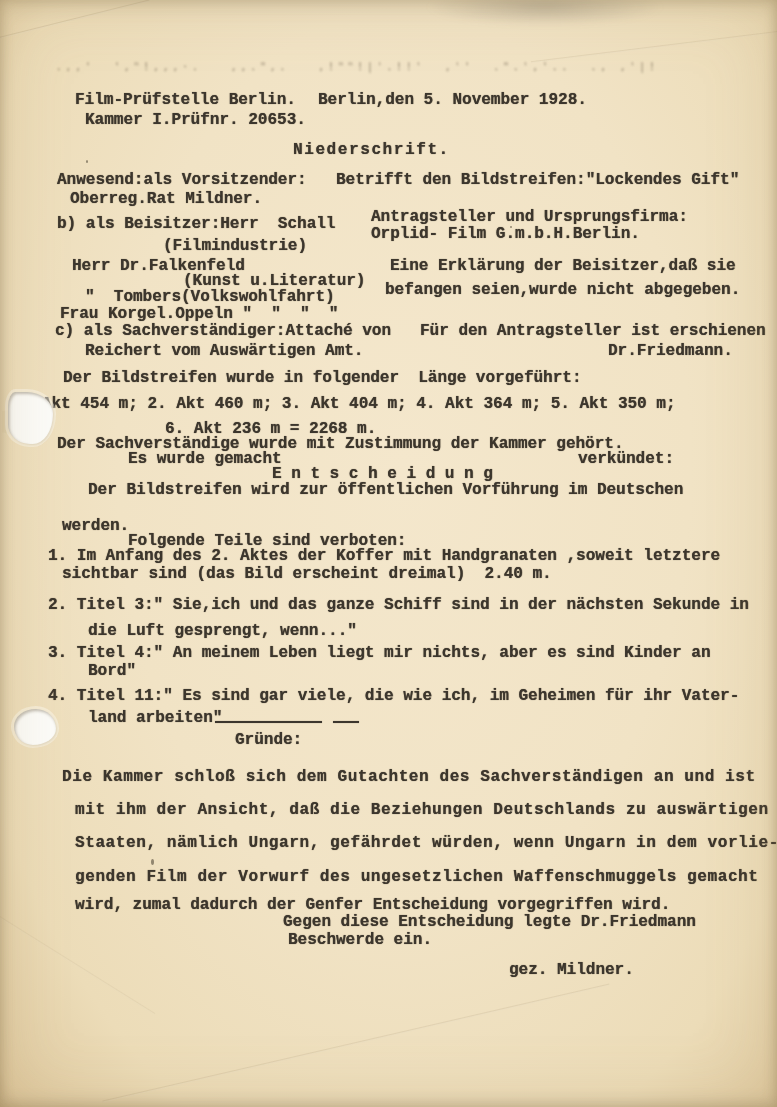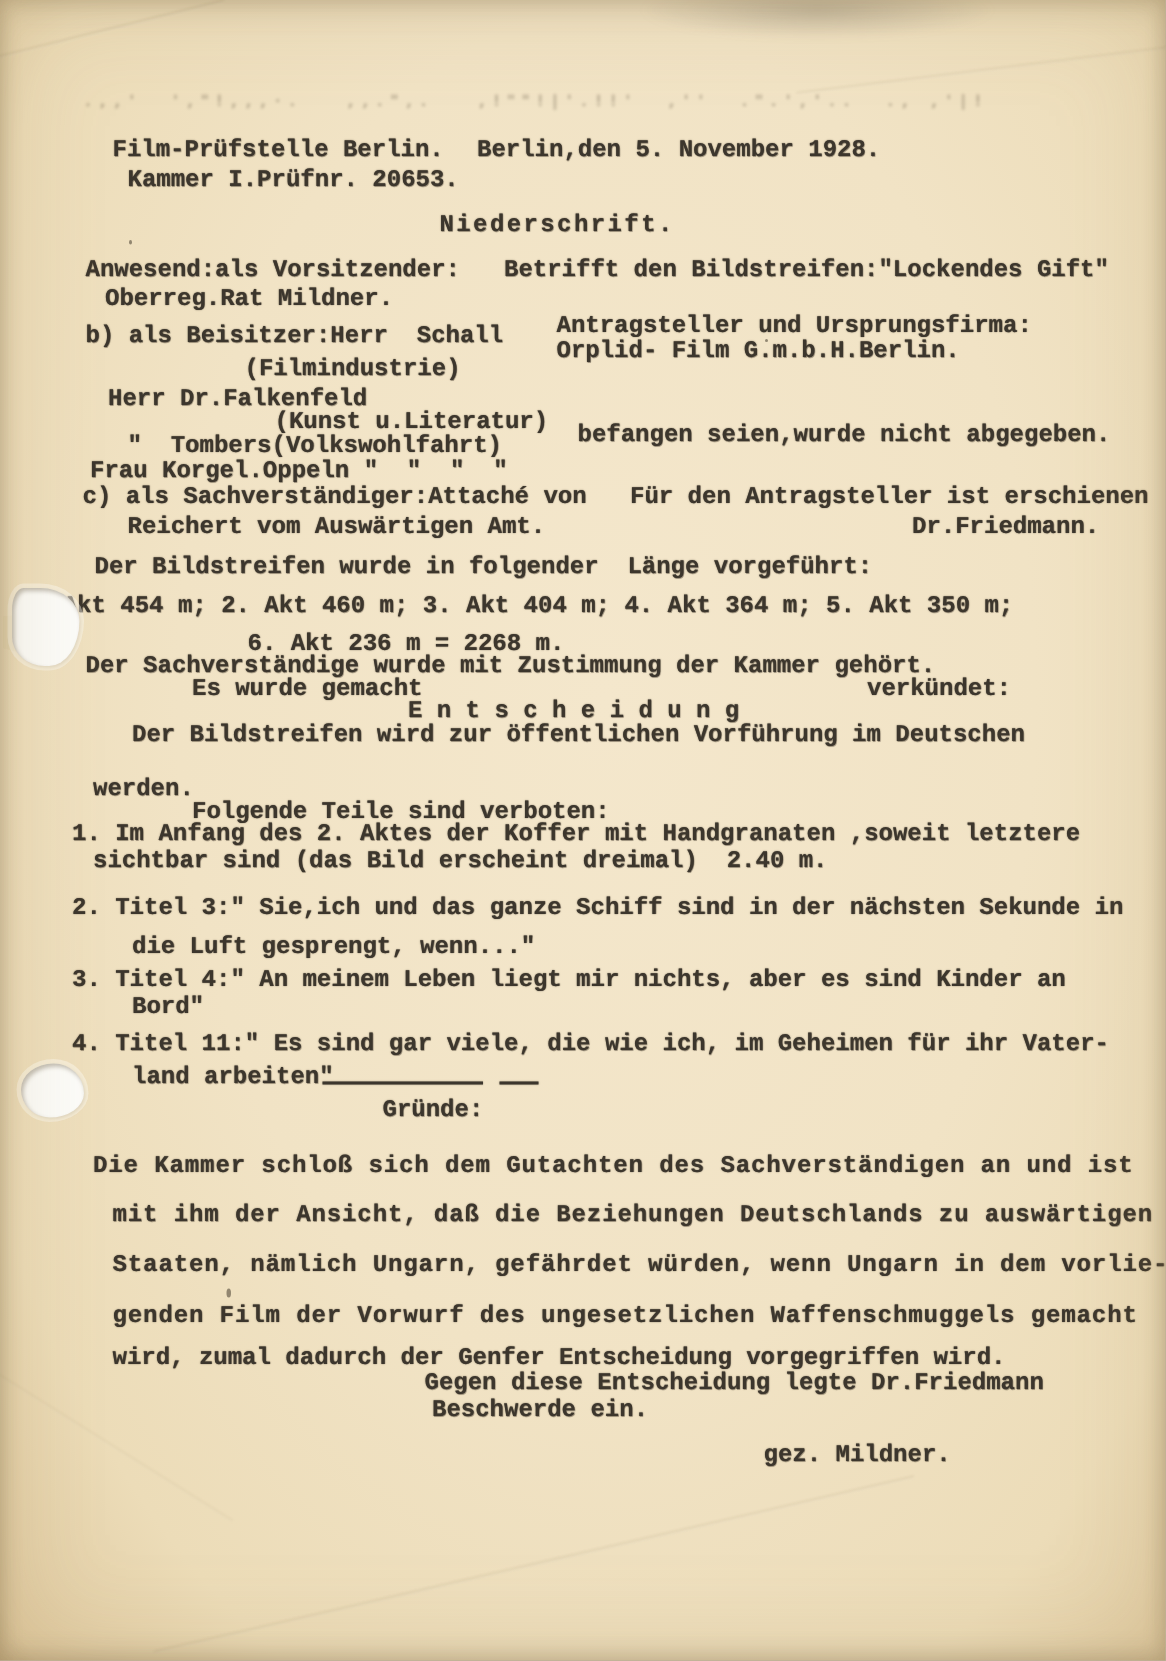--- a/index.html
+++ b/index.html
@@ -83,20 +83,21 @@
   <div class="tw" style="left:72px;top:225px">Herr Dr.Falkenfeld</div>
   <div class="tw" style="left:183px;top:240px">(Kunst u.Literatur)</div>
   <div class="tw" style="left:85px;top:256px">"  Tombers(Volkswohlfahrt)</div>
   <div class="tw" style="left:60px;top:273px">Frau Korgel.Oppeln "  "  "  "</div>
   <div class="tw" style="left:55px;top:290px">c) als Sachverständiger:Attaché von</div>
   <div class="tw" style="left:85px;top:310px">Reichert vom Auswärtigen Amt.</div>
 
   <div class="tw" style="left:336px;top:139px">Betrifft den Bildstreifen:"Lockendes Gift"</div>
   <div class="tw" style="left:371px;top:176px">Antragsteller und Ursprungsfirma:</div>
   <div class="tw" style="left:371px;top:193px">Orplid- Film G.m.b.H.Berlin.</div>
+  <div class="tw" style="left:390px;top:225px">Eine Erklärung der Beisitzer,daß sie</div>
   <div class="tw" style="left:385px;top:249px">befangen seien,wurde nicht abgegeben.</div>
   <div class="tw" style="left:420px;top:290px">Für den Antragsteller ist erschienen</div>
   <div class="tw" style="left:608px;top:310px">Dr.Friedmann.</div>
 
   <div class="tw" style="left:63px;top:337px">Der Bildstreifen wurde in folgender  Länge vorgeführt:</div>
   <div class="tw" style="left:13px;top:363px">1. Akt 454 m; 2. Akt 460 m; 3. Akt 404 m; 4. Akt 364 m; 5. Akt 350 m;</div>
   <div class="tw" style="left:165px;top:388px">6. Akt 236 m = 2268 m.</div>
   <div class="tw" style="left:57px;top:403px">Der Sachverständige wurde mit Zustimmung der Kammer gehört.</div>
   <div class="tw" style="left:128px;top:418px">Es wurde gemacht</div>
   <div class="tw" style="left:578px;top:418px">verkündet:</div>
@@ -108,21 +109,21 @@
 
   <div class="tw" style="left:48px;top:515px">1. Im Anfang des 2. Aktes der Koffer mit Handgranaten ,soweit letztere</div>
   <div class="tw" style="left:62px;top:533px">sichtbar sind (das Bild erscheint dreimal)  2.40 m.</div>
   <div class="tw" style="left:48px;top:564px">2. Titel 3:" Sie,ich und das ganze Schiff sind in der nächsten Sekunde in</div>
   <div class="tw" style="left:88px;top:590px">die Luft gesprengt, wenn..."</div>
   <div class="tw" style="left:48px;top:612px">3. Titel 4:" An meinem Leben liegt mir nichts, aber es sind Kinder an</div>
   <div class="tw" style="left:88px;top:630px">Bord"</div>
   <div class="tw" style="left:48px;top:655px">4. Titel 11:" Es sind gar viele, die wie ich, im Geheimen für ihr Vater-</div>
   <div class="tw" style="left:88px;top:677px">land arbeiten"</div>
 
-  <div class="tw" style="left:255px;top:699px">Gründe:</div>
+  <div class="tw" style="left:235px;top:699px">Gründe:</div>
   <div class="rule" style="left:215px;top:721px;width:107px"></div>
   <div class="rule" style="left:333px;top:721px;width:26px"></div>
   <div class="tw wide" style="left:62px;top:736px">Die Kammer schloß sich dem Gutachten des Sachverständigen an und ist</div>
   <div class="tw wide" style="left:75px;top:769px">mit ihm der Ansicht, daß die Beziehungen Deutschlands zu auswärtigen</div>
   <div class="tw wide" style="left:75px;top:802px">Staaten, nämlich Ungarn, gefährdet würden, wenn Ungarn in dem vorlie-</div>
   <div class="tw wide" style="left:75px;top:836px">genden Film der Vorwurf des ungesetzlichen Waffenschmuggels gemacht</div>
   <div class="tw" style="left:75px;top:864px">wird, zumal dadurch der Genfer Entscheidung vorgegriffen wird.</div>
   <div class="tw" style="left:283px;top:881px">Gegen diese Entscheidung legte Dr.Friedmann</div>
   <div class="tw" style="left:288px;top:899px">Beschwerde ein.</div>
 

